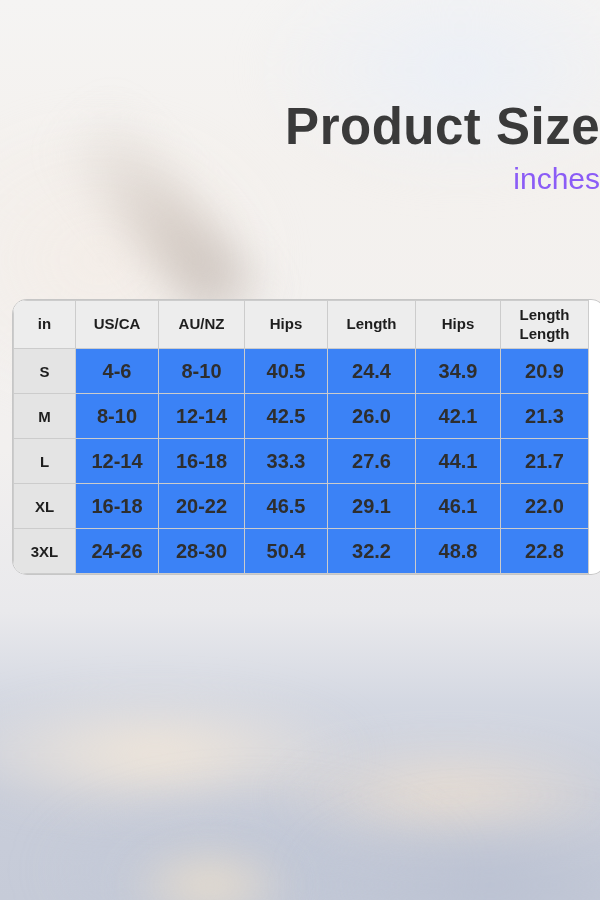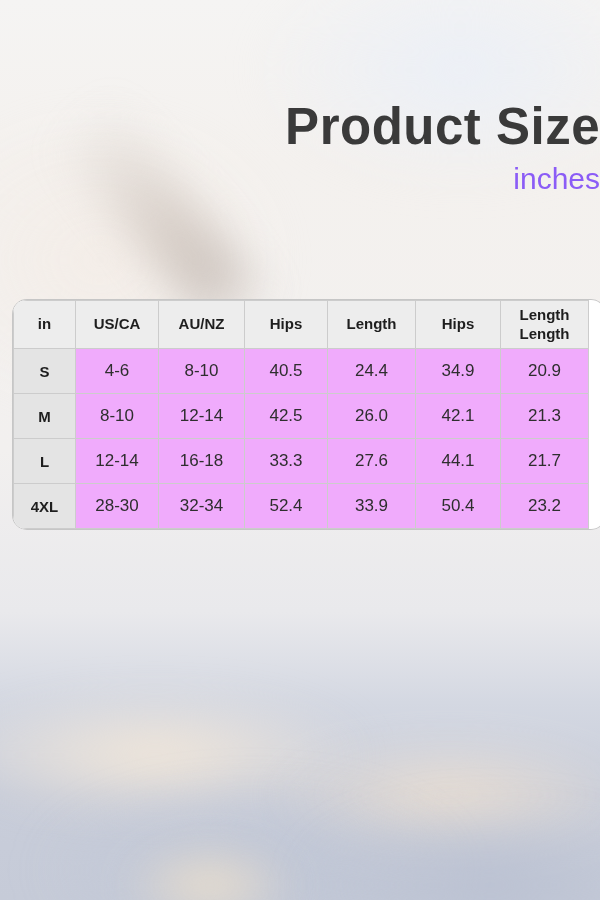--- a/index.html
+++ b/index.html
@@ -135,24 +135,24 @@
   .size-table thead th {
     height: 47px;
     background: #ededed;
     font-size: 15px;
     font-weight: 700;
     color: #1e1e1e;
     line-height: 1.25;
   }
   .size-table tbody td {
     height: 44px;
-    font-size: 17px;
-    font-weight: 400;
+    font-size: 20px;
+    font-weight: 700;
     color: #2e2e2e;
-    background: #f0abfc;
+    background: #3b82f6;
   }
   .size-table tbody td.rowhead {
     background: #e4e4e4;
     font-weight: 700;
     font-size: 15px;
     color: #1e1e1e;
   }
 </style>
 </head>
 <body>
@@ -216,23 +216,32 @@
         <tr>
           <td class="rowhead">L</td>
           <td>12-14</td>
           <td>16-18</td>
           <td>33.3</td>
           <td>27.6</td>
           <td>44.1</td>
           <td>21.7</td>
         </tr>
         <tr>
-          <td class="rowhead">4XL</td>
+          <td class="rowhead">XL</td>
+          <td>16-18</td>
+          <td>20-22</td>
+          <td>46.5</td>
+          <td>29.1</td>
+          <td>46.1</td>
+          <td>22.0</td>
+        </tr>
+        <tr>
+          <td class="rowhead">3XL</td>
+          <td>24-26</td>
           <td>28-30</td>
-          <td>32-34</td>
-          <td>52.4</td>
-          <td>33.9</td>
           <td>50.4</td>
-          <td>23.2</td>
+          <td>32.2</td>
+          <td>48.8</td>
+          <td>22.8</td>
         </tr>
       </tbody>
     </table>
 </div>
 
 </body></html>

